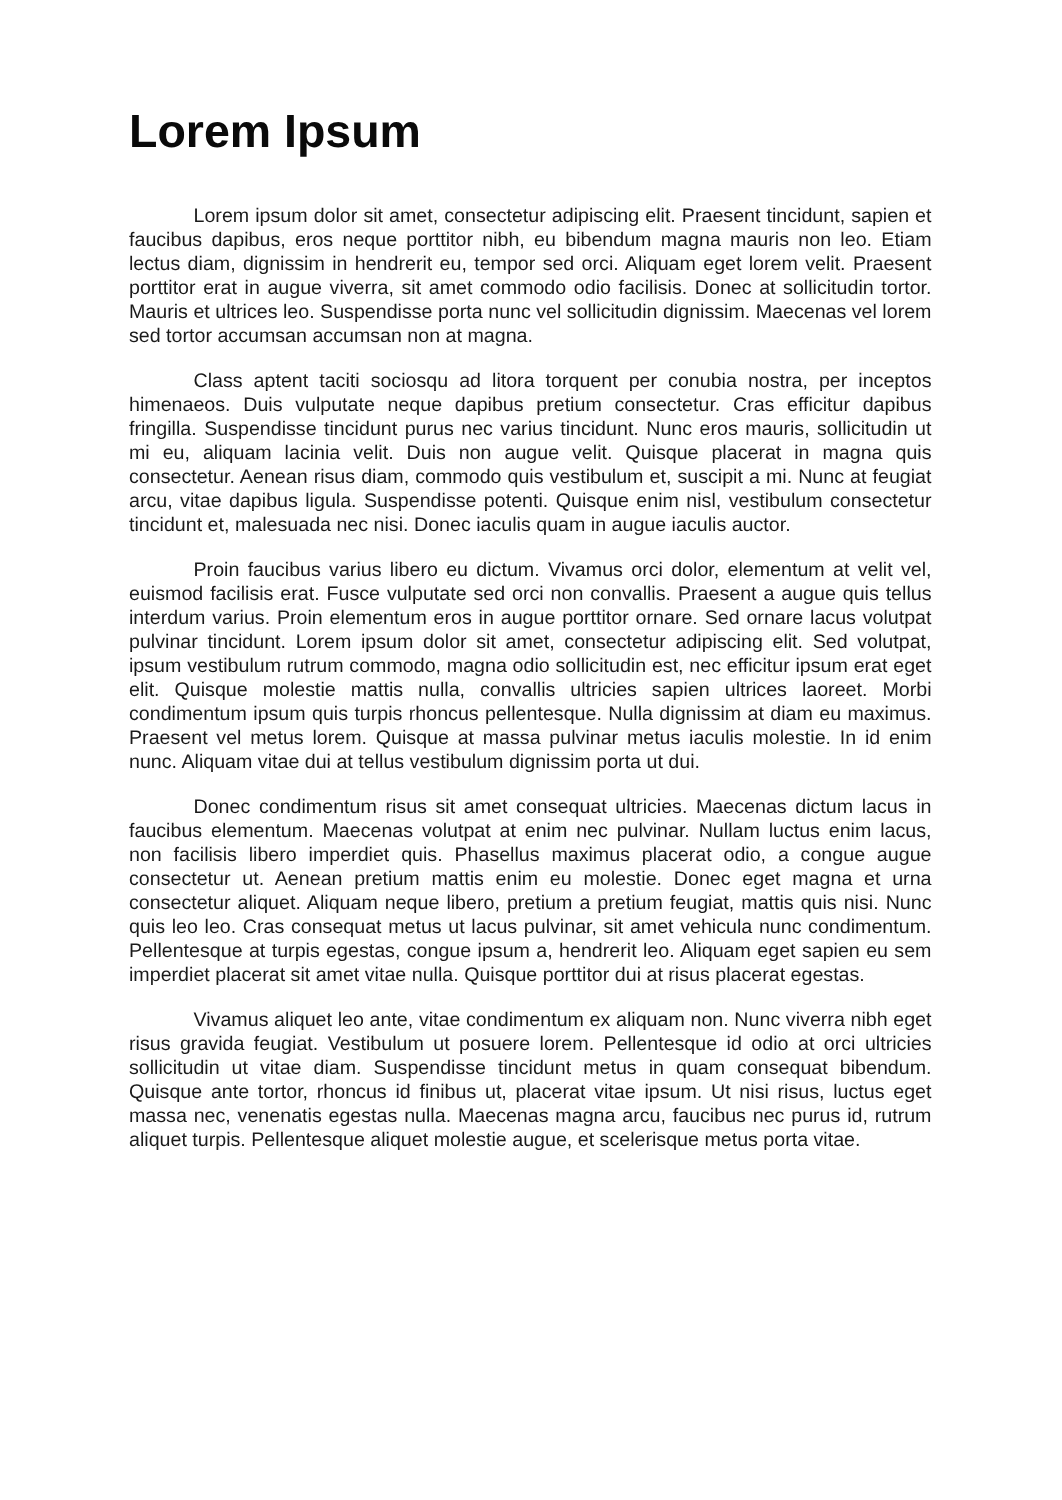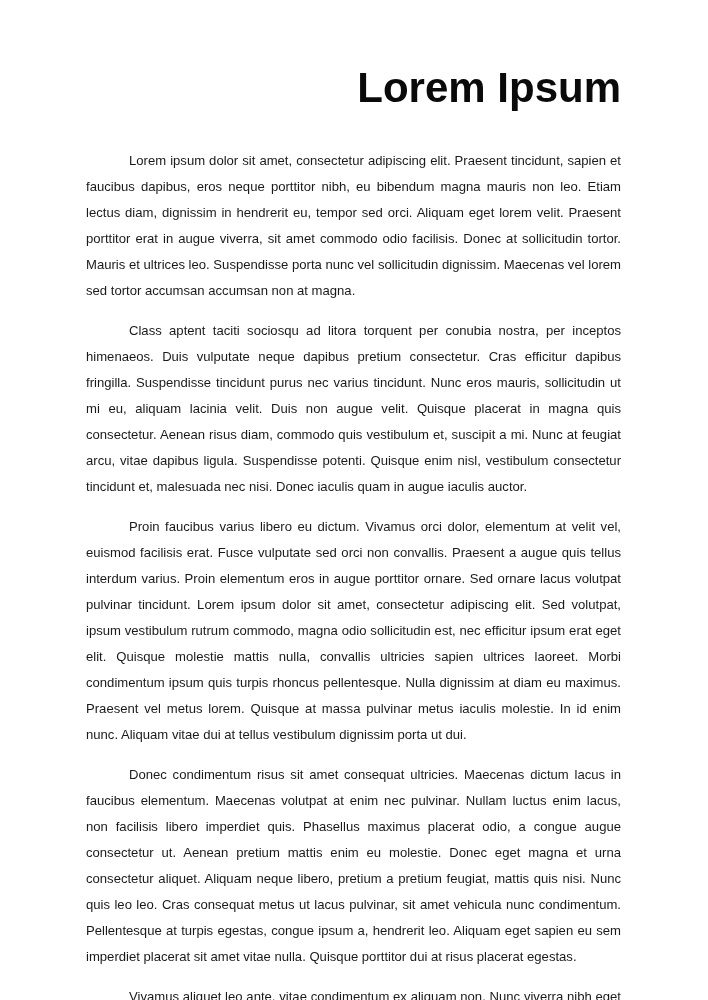--- a/index.html
+++ b/index.html
@@ -6,44 +6,44 @@
   body { width: 708px; height: 1000px; position: relative; overflow: hidden; }
   .page {
     position: absolute;
     left: 86px;
     top: 0;
     width: 535px;
   }
   .title {
     font-family: "Liberation Sans", sans-serif;
     font-weight: bold;
-    font-size: 42px;
+    font-size: 31px;
     color: #0a0a0a;
-    text-align: right;
+    text-align: left;
     margin: 0;
     position: absolute;
     top: 69px;
     left: 0;
     width: 535px;
     line-height: 38px;
   }
   .body {
     position: absolute;
     top: 136px;
     left: 0;
     width: 535px;
   }
   .para {
     font-family: "Liberation Sans", sans-serif;
     font-size: 13.1px;
-    line-height: 26px;
+    line-height: 16px;
     color: #1a1a1a;
     text-align: justify;
     text-indent: 43px;
-    margin: 12px 0 14px 0;
+    margin: 0 0 14px 0;
   }
 </style>
 </head>
 <body>
 
 <div class="page">
   <h1 class="title">Lorem Ipsum</h1>
   <div class="body">
     <p class="para">Lorem ipsum dolor sit amet, consectetur adipiscing elit. Praesent tincidunt, sapien et faucibus dapibus, eros neque porttitor nibh, eu bibendum magna mauris non leo. Etiam lectus diam, dignissim in hendrerit eu, tempor sed orci. Aliquam eget lorem velit. Praesent porttitor erat in augue viverra, sit amet commodo odio facilisis. Donec at sollicitudin tortor. Mauris et ultrices leo. Suspendisse porta nunc vel sollicitudin dignissim. Maecenas vel lorem sed tortor accumsan accumsan non at magna.</p>
     <p class="para">Class aptent taciti sociosqu ad litora torquent per conubia nostra, per inceptos himenaeos. Duis vulputate neque dapibus pretium consectetur. Cras efficitur dapibus fringilla. Suspendisse tincidunt purus nec varius tincidunt. Nunc eros mauris, sollicitudin ut mi eu, aliquam lacinia velit. Duis non augue velit. Quisque placerat in magna quis consectetur. Aenean risus diam, commodo quis vestibulum et, suscipit a mi. Nunc at feugiat arcu, vitae dapibus ligula. Suspendisse potenti. Quisque enim nisl, vestibulum consectetur tincidunt et, malesuada nec nisi. Donec iaculis quam in augue iaculis auctor.</p>

